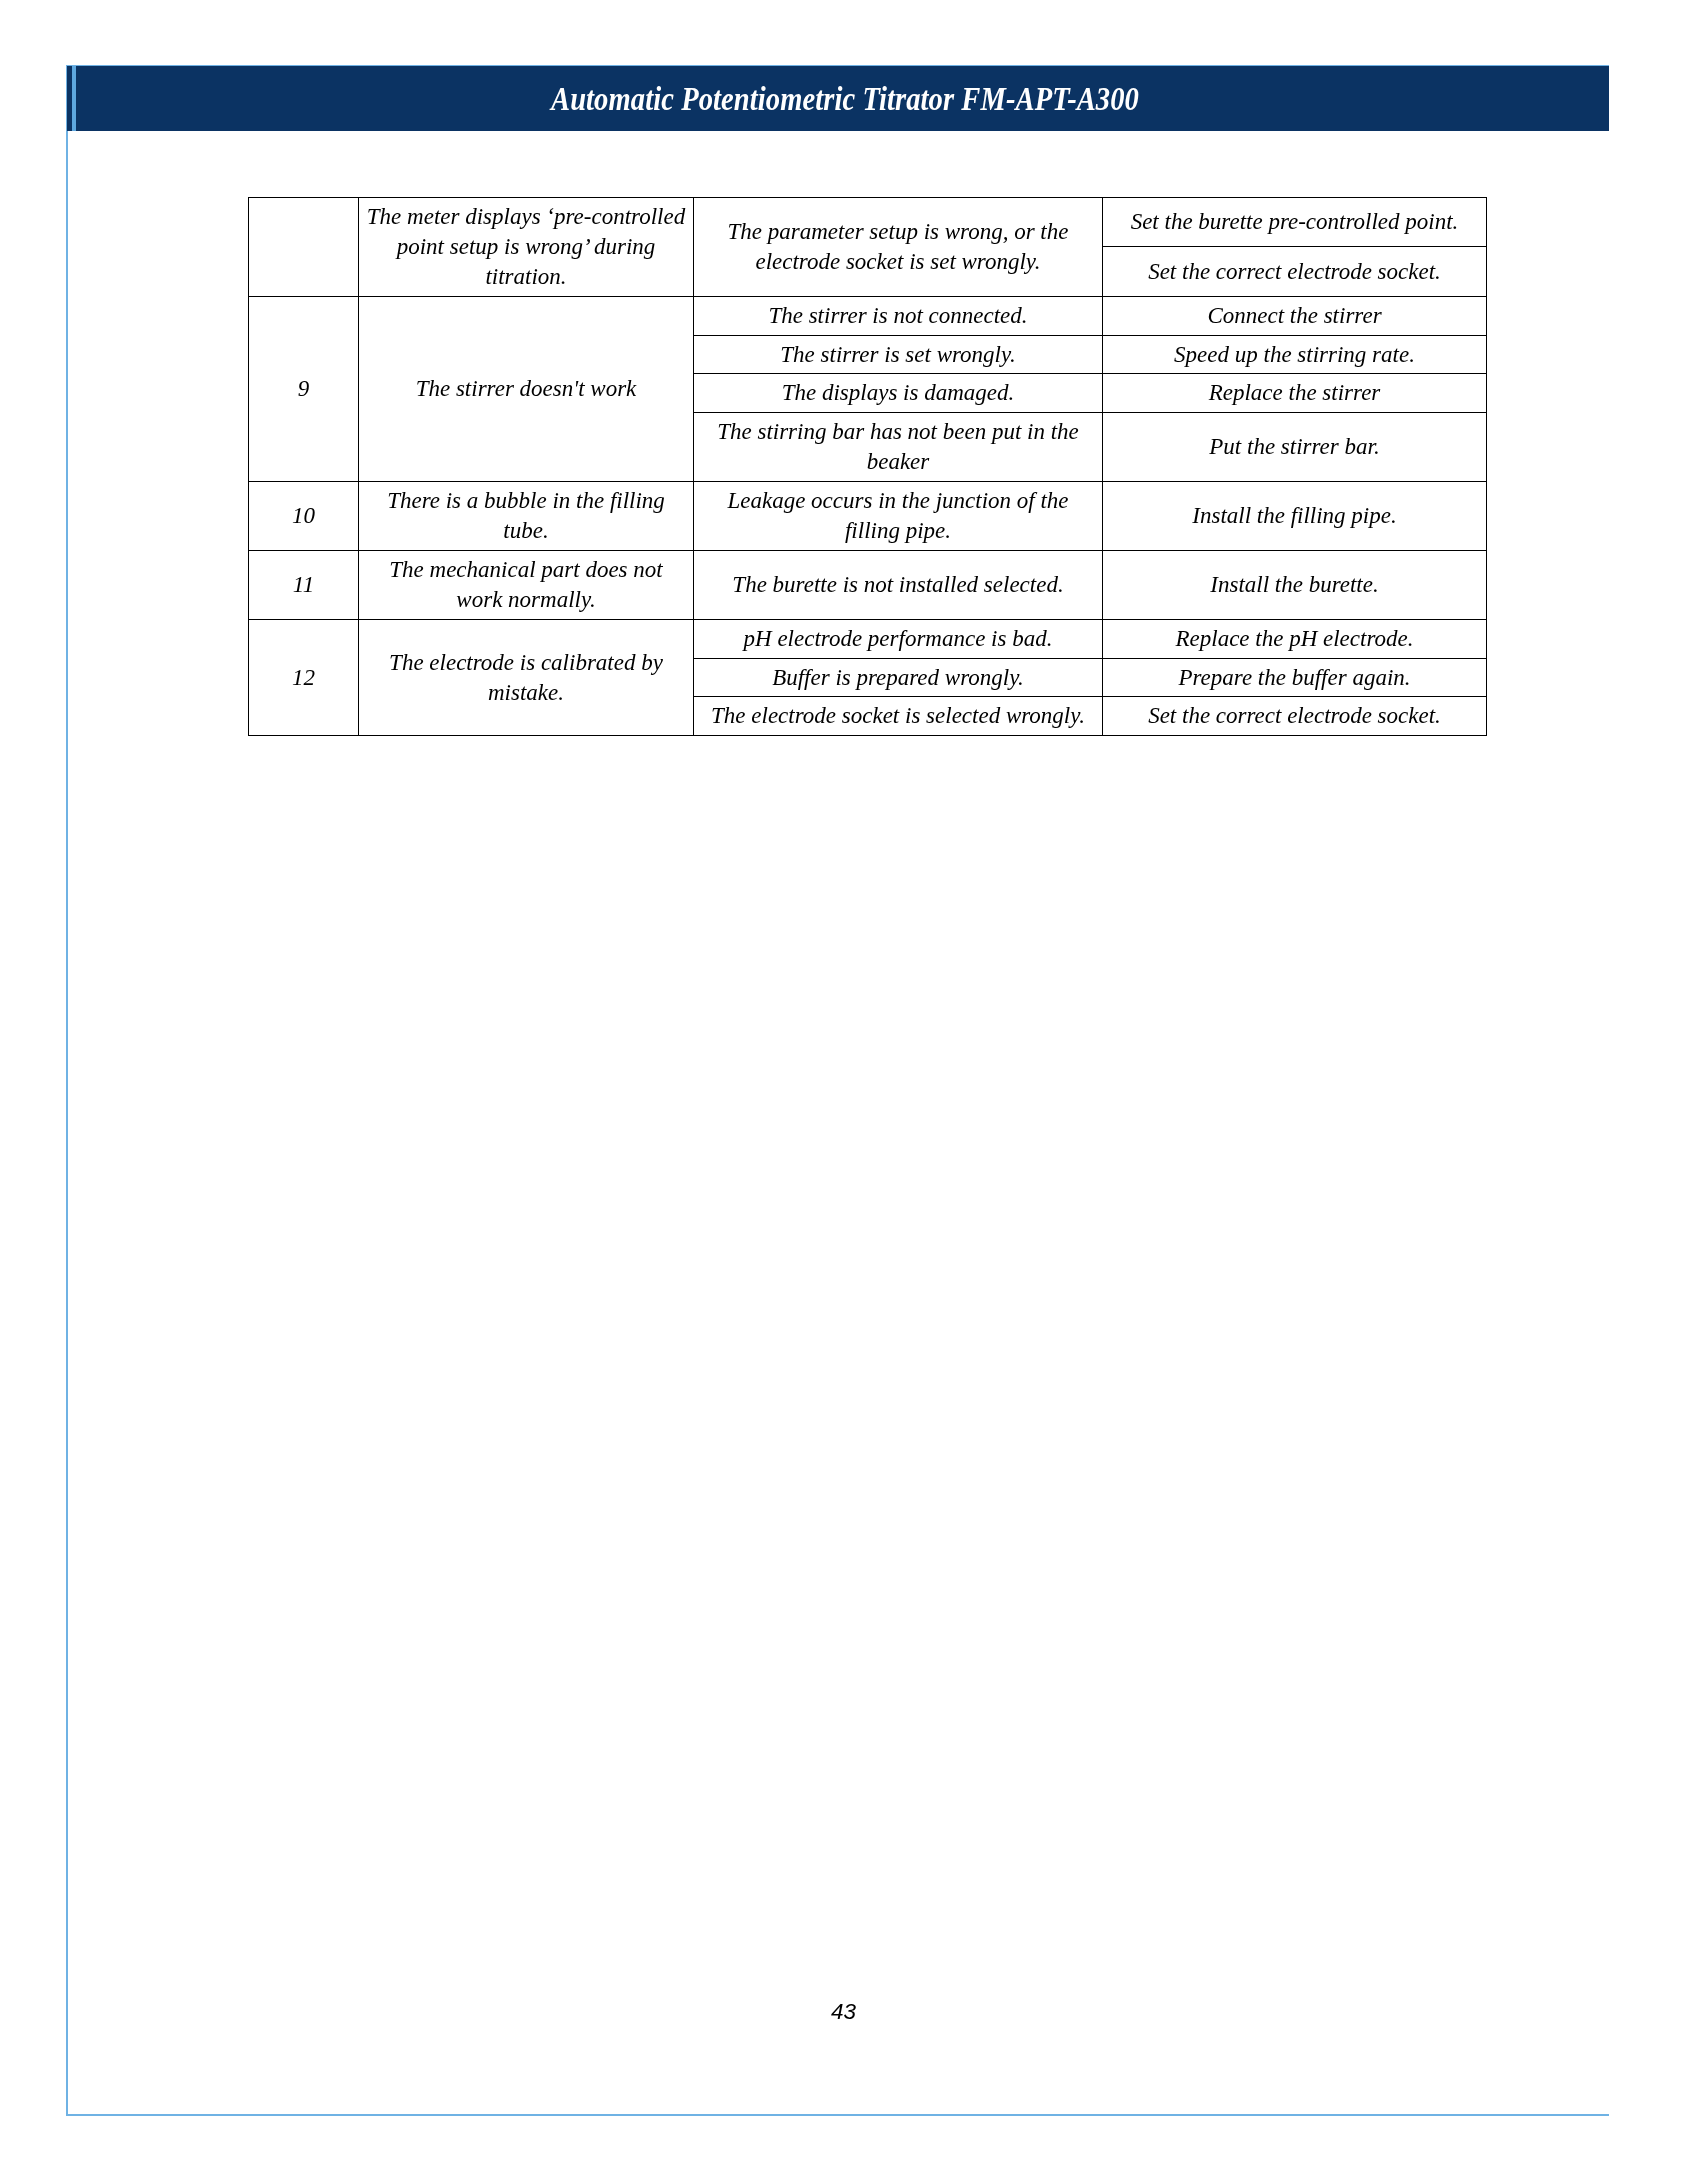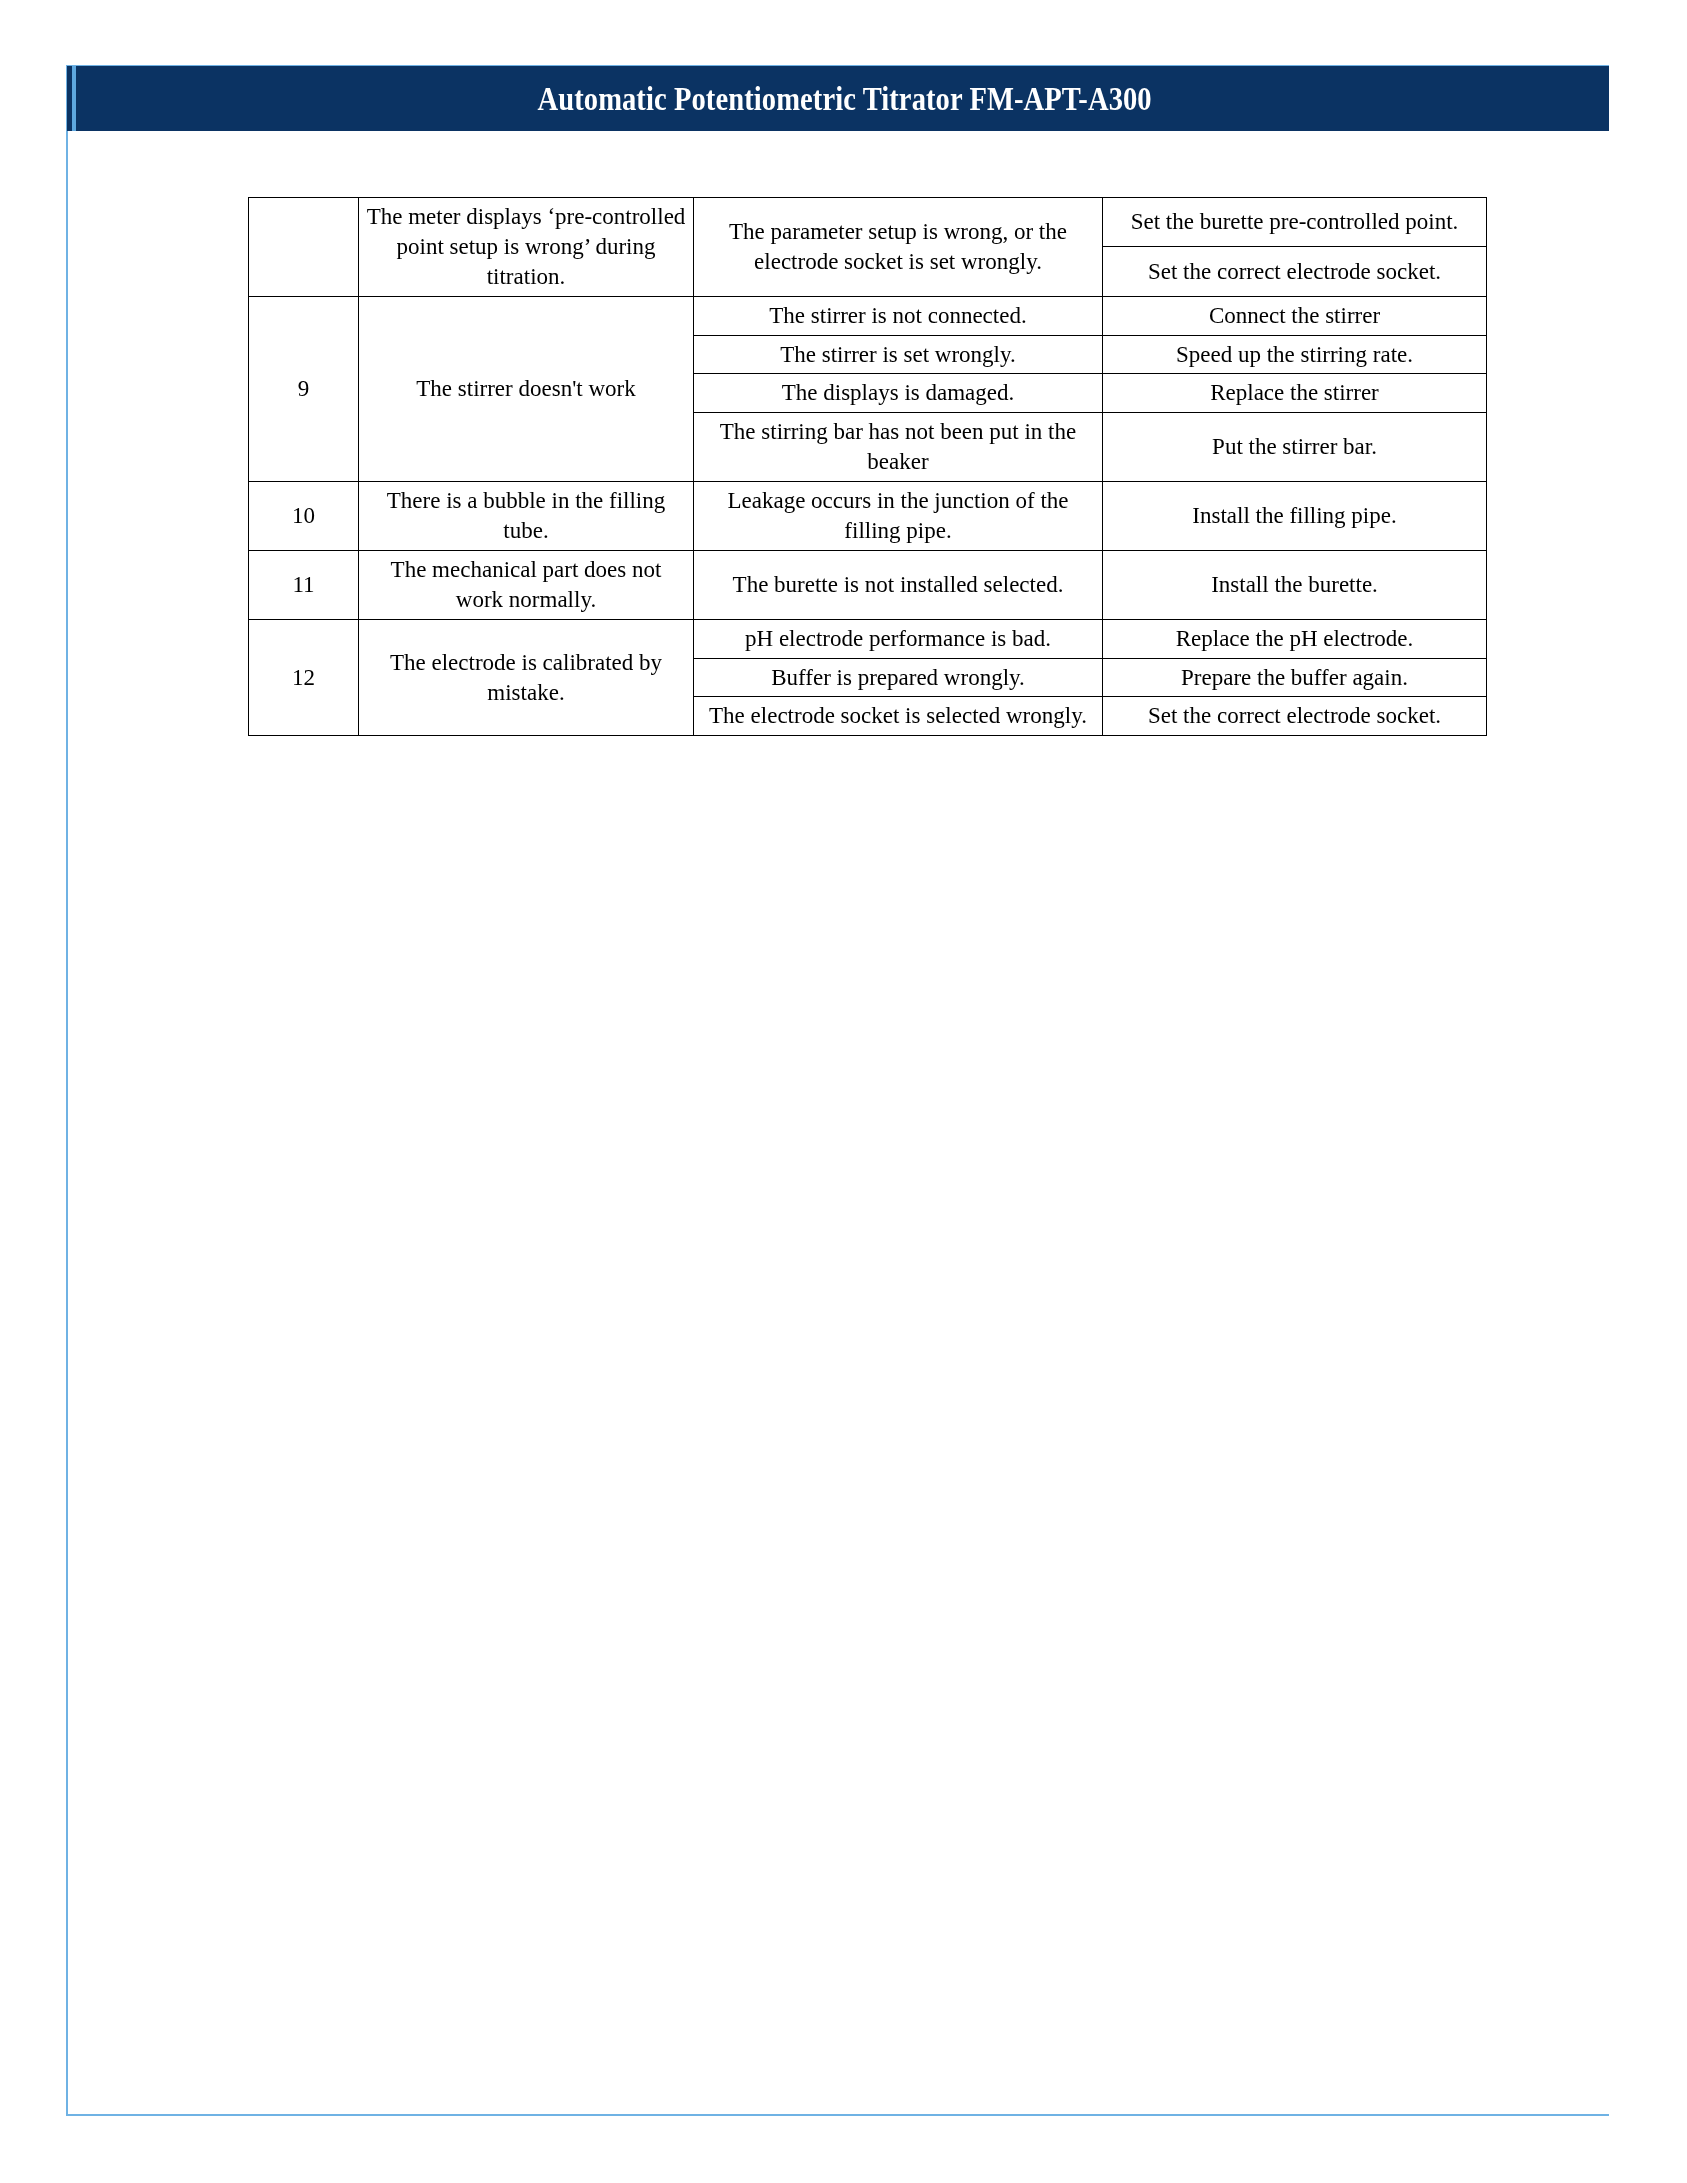--- a/index.html
+++ b/index.html
@@ -17,20 +17,21 @@
 
   
   .page {
     position: absolute;
     left: 0;
     top: 0;
     width: 1609px;
     height: 2183px;
     overflow: hidden;
     background: #ffffff;
+    font-style: italic;
   }
 
   
   .page-border {
     position: absolute;
     left: 66px;
     top: 65px;
     width: 1557px;
     height: 2051px;
     border: 2.6px solid #6FB2E4;
@@ -194,15 +195,16 @@
             <td>Prepare the buffer again.</td>
           </tr>
           <tr>
             <td rowspan="1">The electrode socket is selected wrongly.</td>
             <td>Set the correct electrode socket.</td>
           </tr>
         </tbody>
     </table>
   </div>
 
+  <div class="page-number">43</div>
 
 </div>
 
 
 </body></html>

